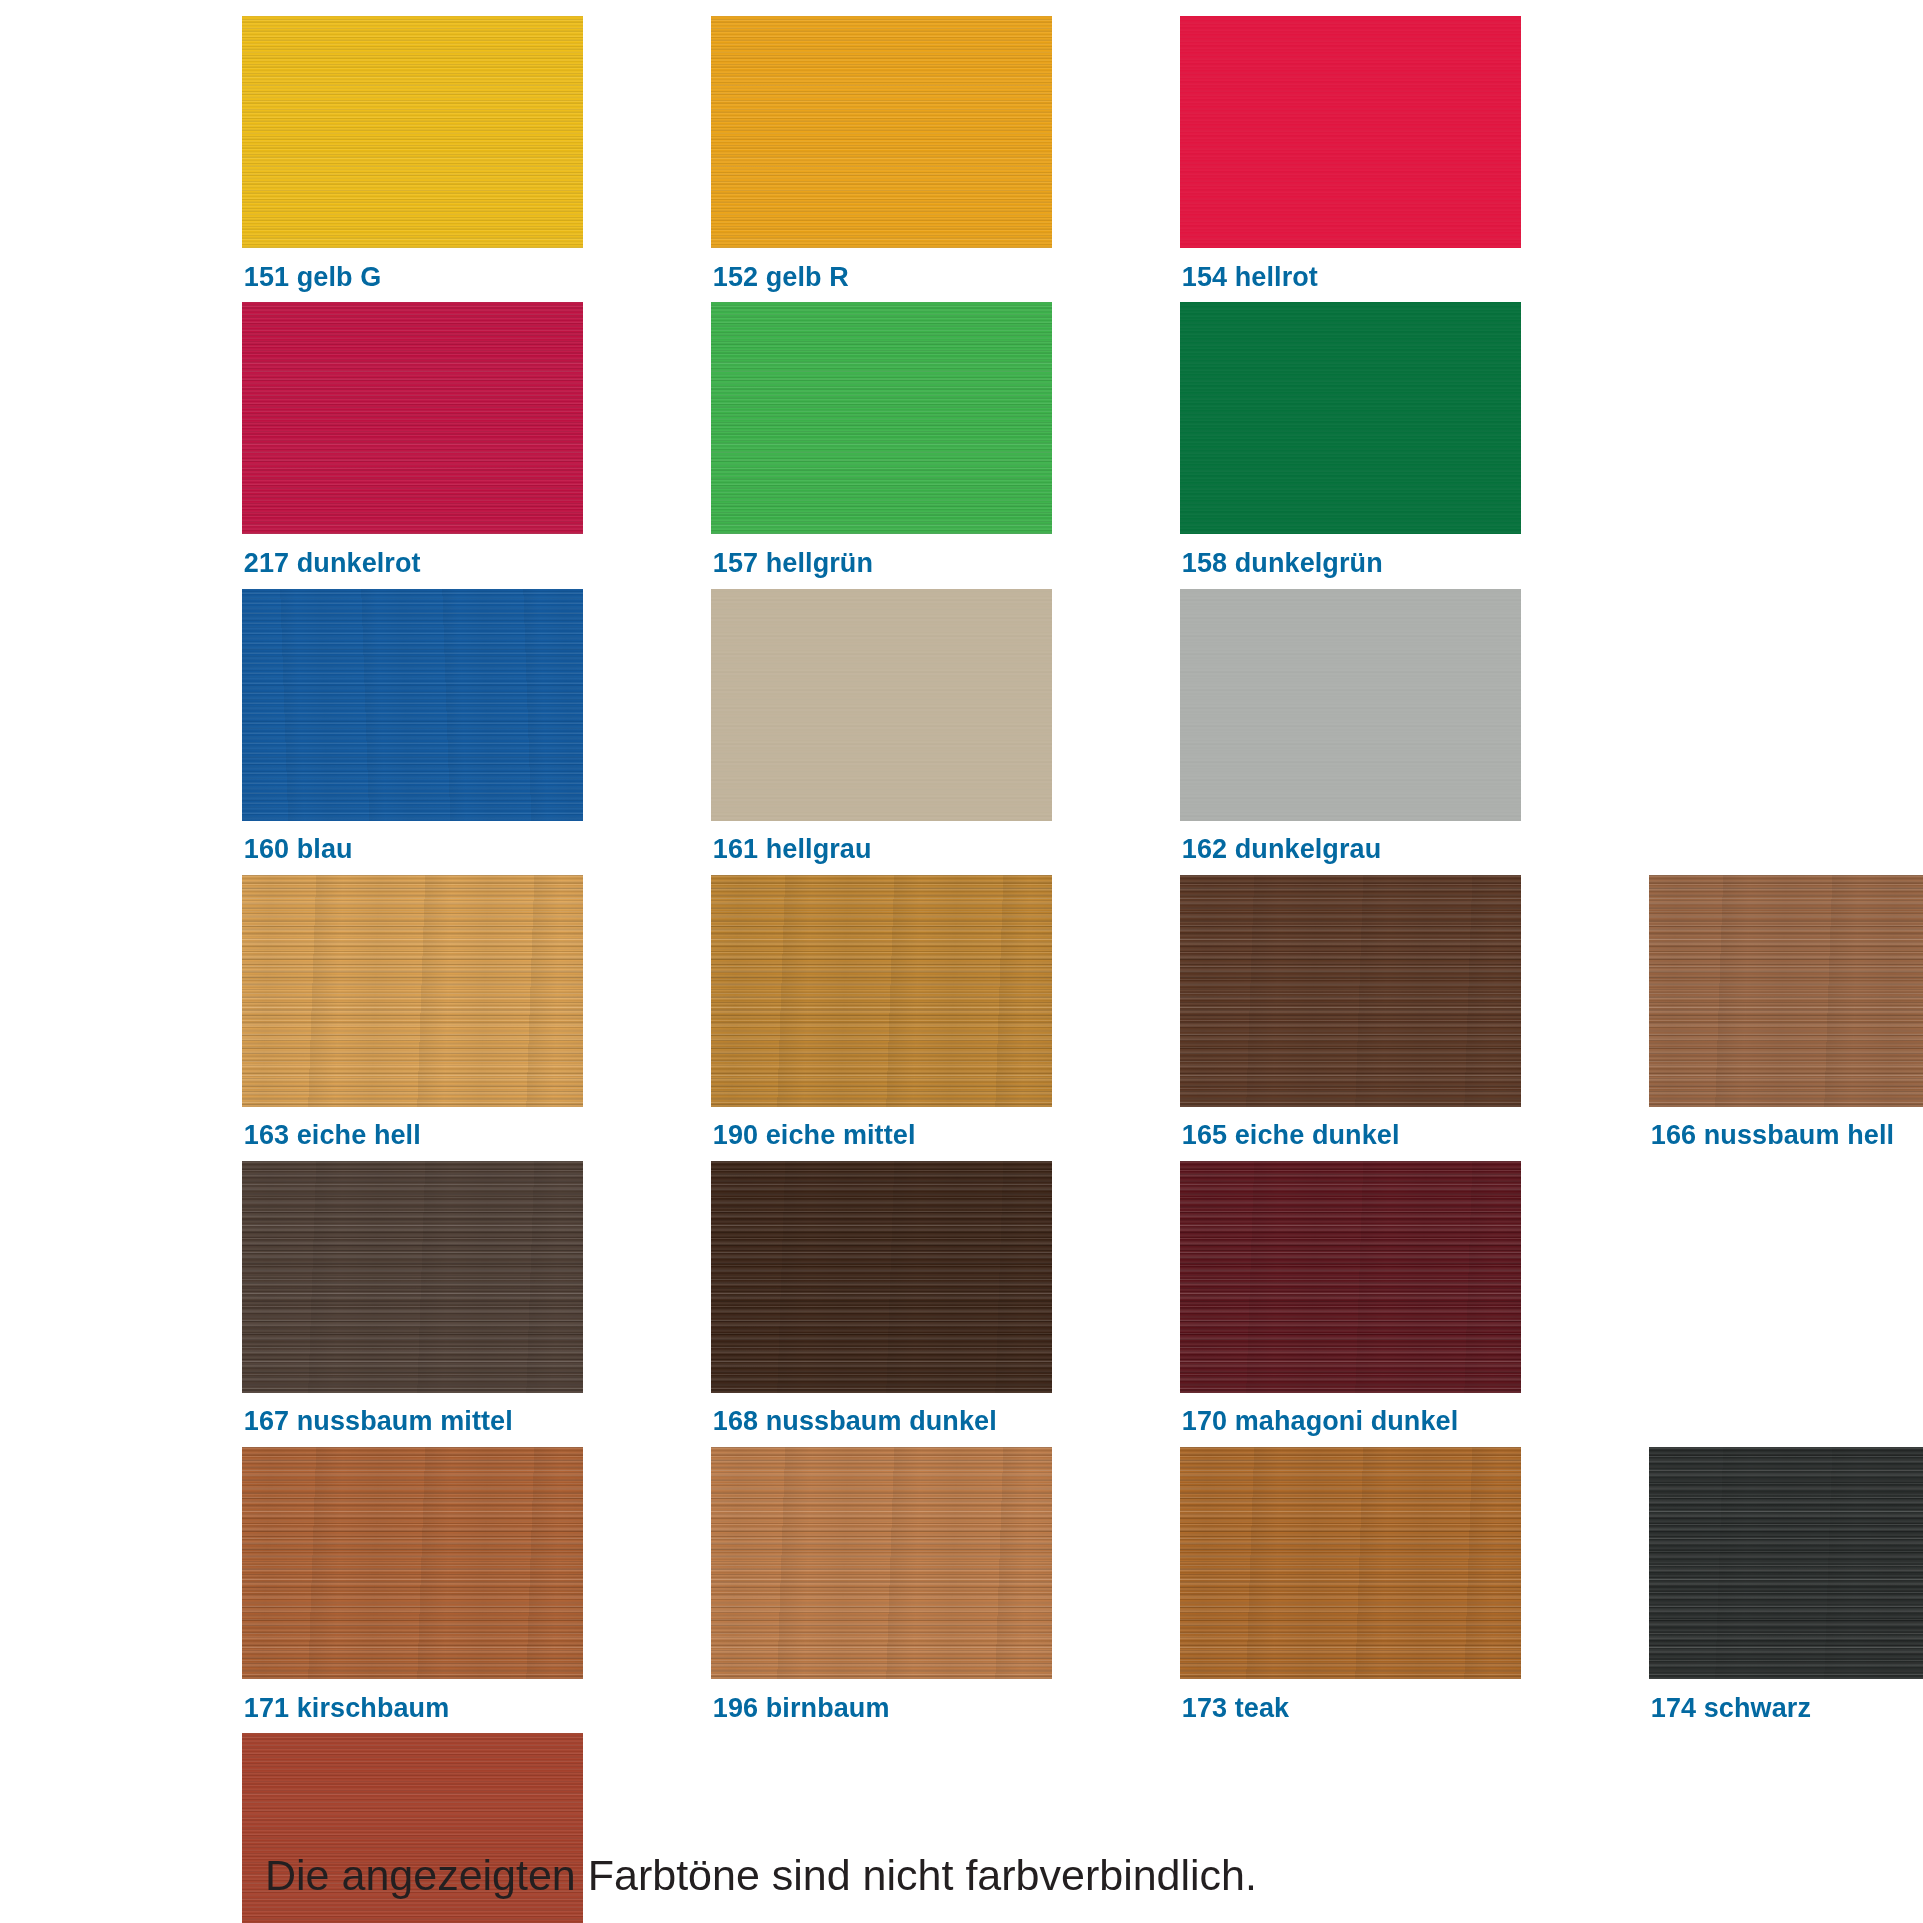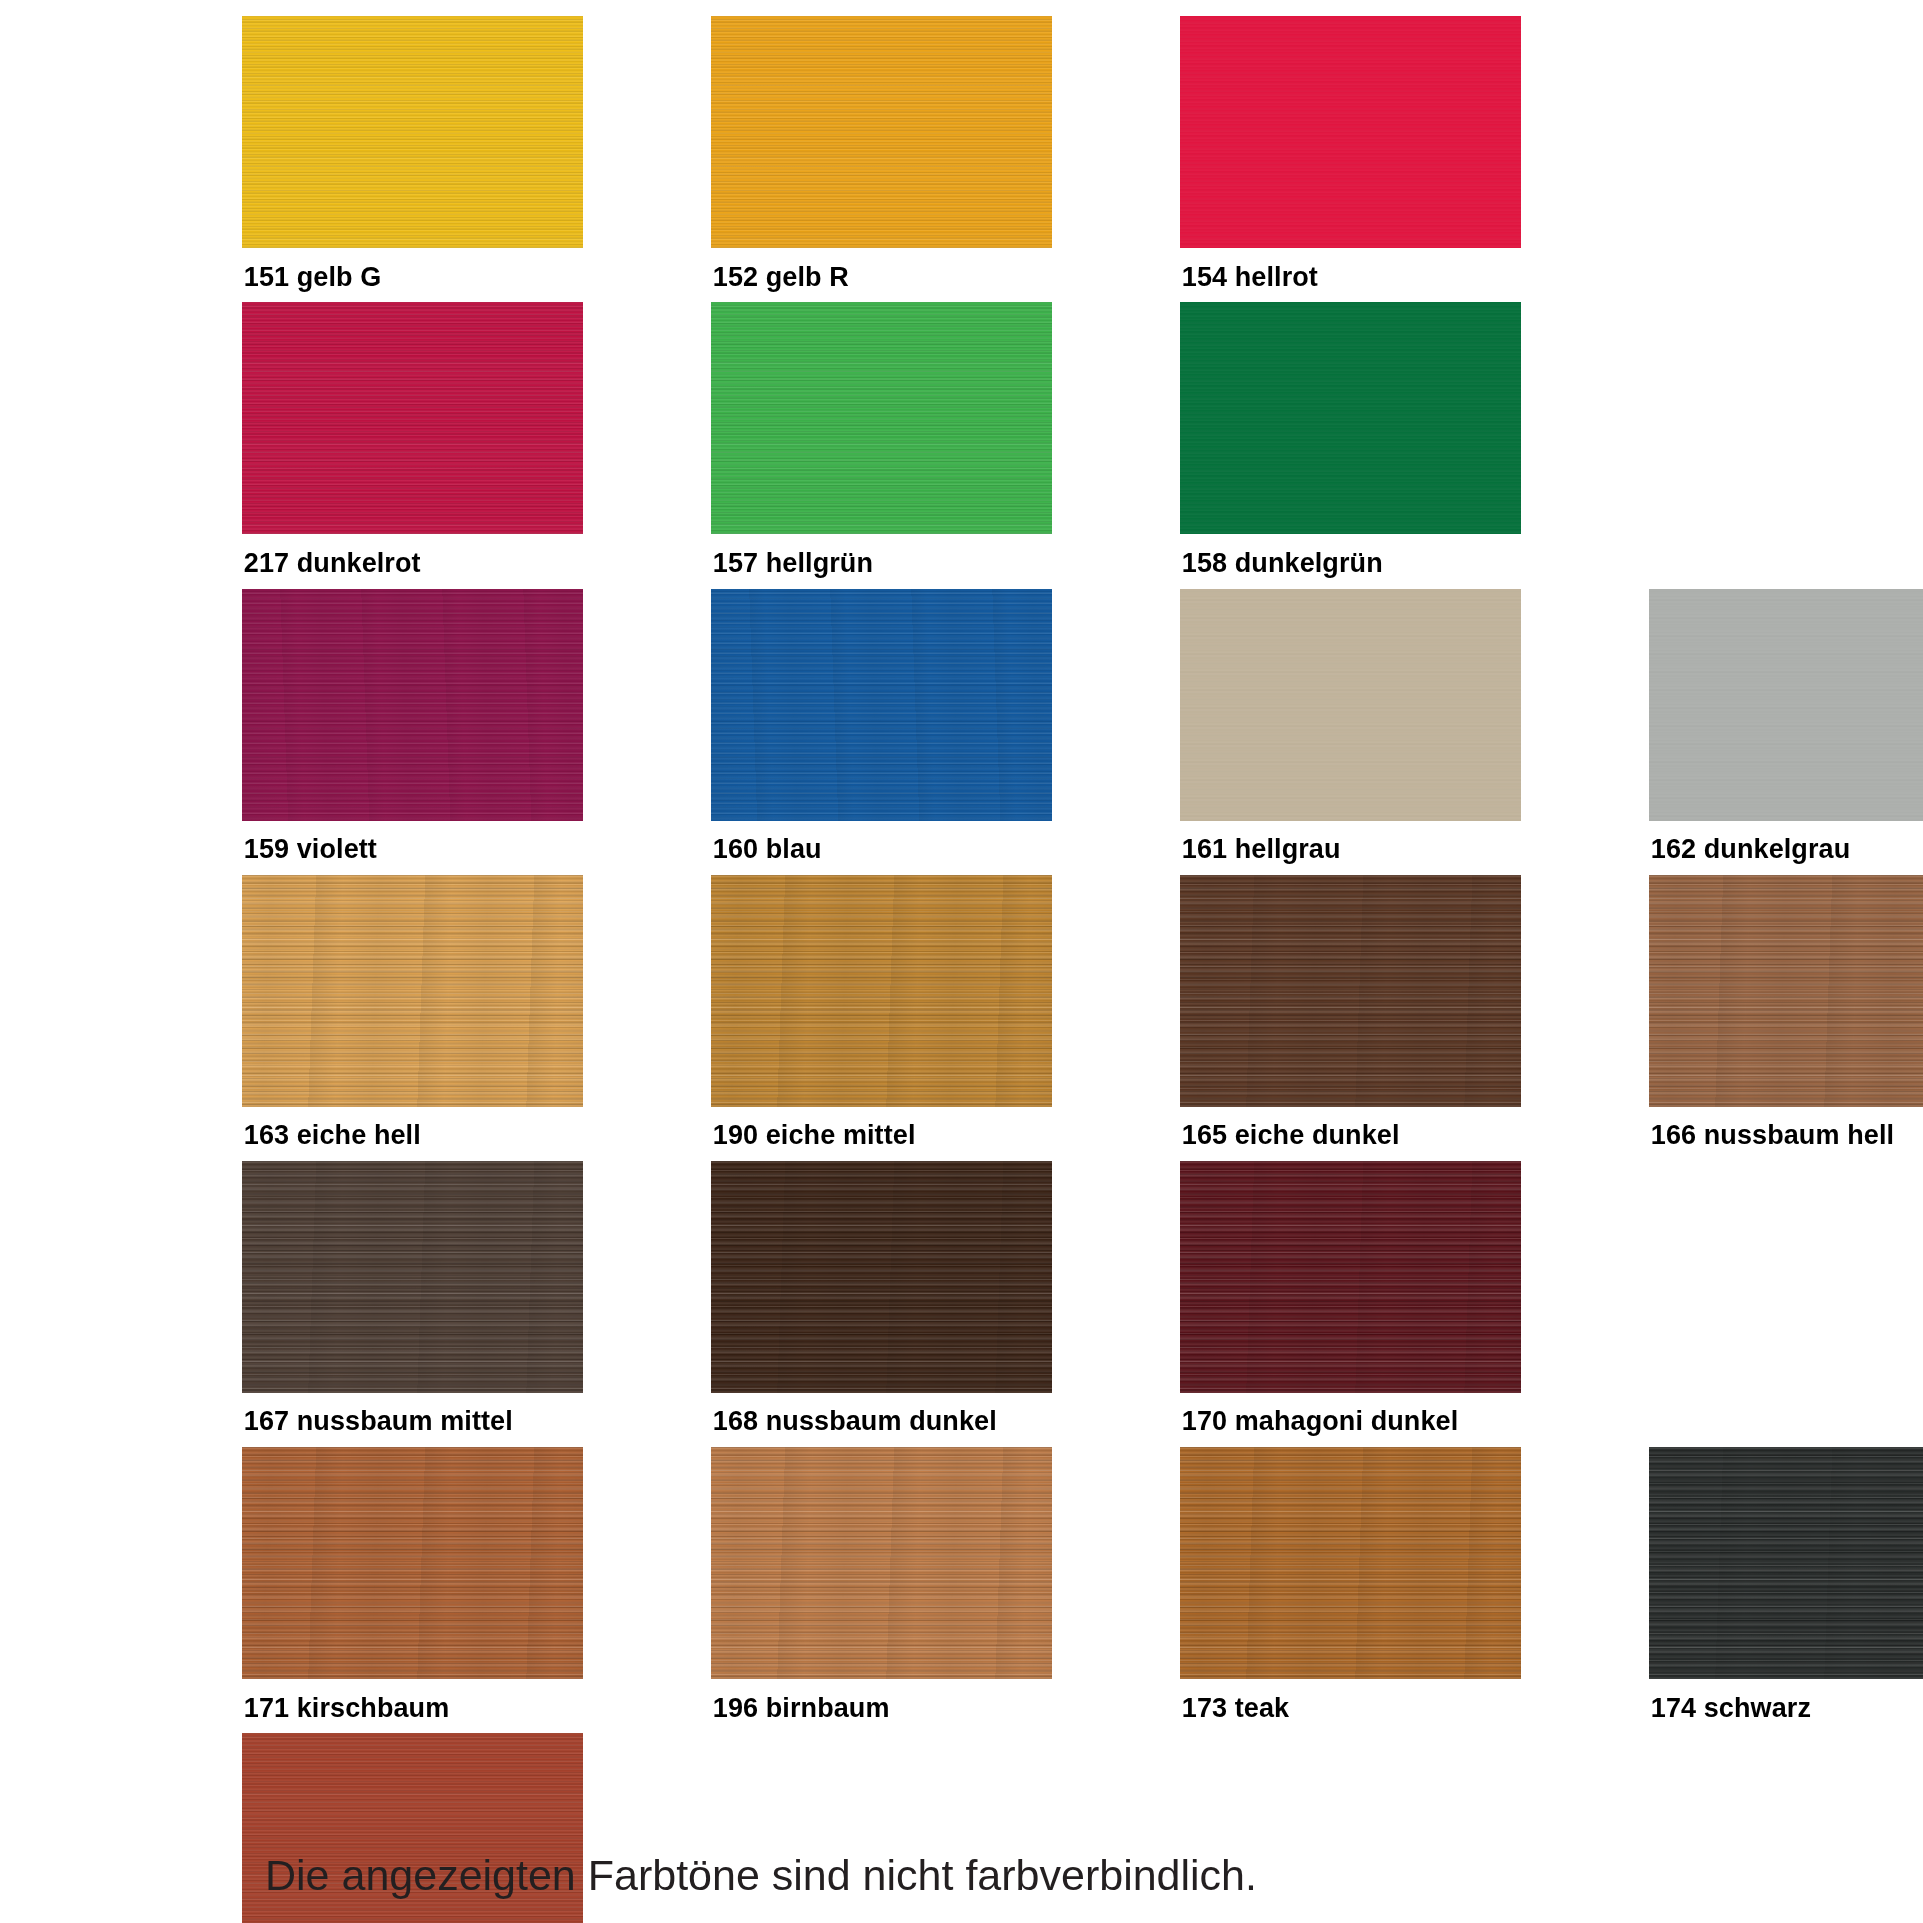--- a/index.html
+++ b/index.html
@@ -134,21 +134,21 @@
     opacity: .26;
     background-image:
       repeating-linear-gradient(0deg,
         rgba(255,255,255,.55) 0px, rgba(255,255,255,0) 2.7px,
         rgba(255,255,255,.25) 5.4px, rgba(255,255,255,0) 10px);
   }
 
   .label {
     font-size: 27px;
     font-weight: bold;
-    color: #000000;
+    color: #0369a1;
     letter-spacing: 0.1px;
     line-height: 1;
     padding-top: 15.4px;
     padding-left: 1.8px;
     white-space: nowrap;
   }
 
   .footer {
     position: absolute;
     left: 242px;
@@ -206,27 +206,20 @@
         <div class="cell">
           <div class="swatch grain-flat" style="background-color: rgb(4, 112, 58);">
             <div class="tex"></div>
             <div class="tex2"></div>
           </div>
           <div class="label">158 dunkelgrün</div>
         </div>
       </div>
       <div class="row">
         <div class="cell">
-          <div class="swatch grain-mottle" style="background-color: rgb(140, 16, 73);">
-            <div class="tex"></div>
-            <div class="tex2"></div>
-          </div>
-          <div class="label">159 violett</div>
-        </div>
-        <div class="cell">
           <div class="swatch grain-mottle" style="background-color: rgb(15, 88, 159);">
             <div class="tex"></div>
             <div class="tex2"></div>
           </div>
           <div class="label">160 blau</div>
         </div>
         <div class="cell">
           <div class="swatch grain-flat" style="background-color: rgb(194, 180, 156);">
             <div class="tex"></div>
             <div class="tex2"></div>

